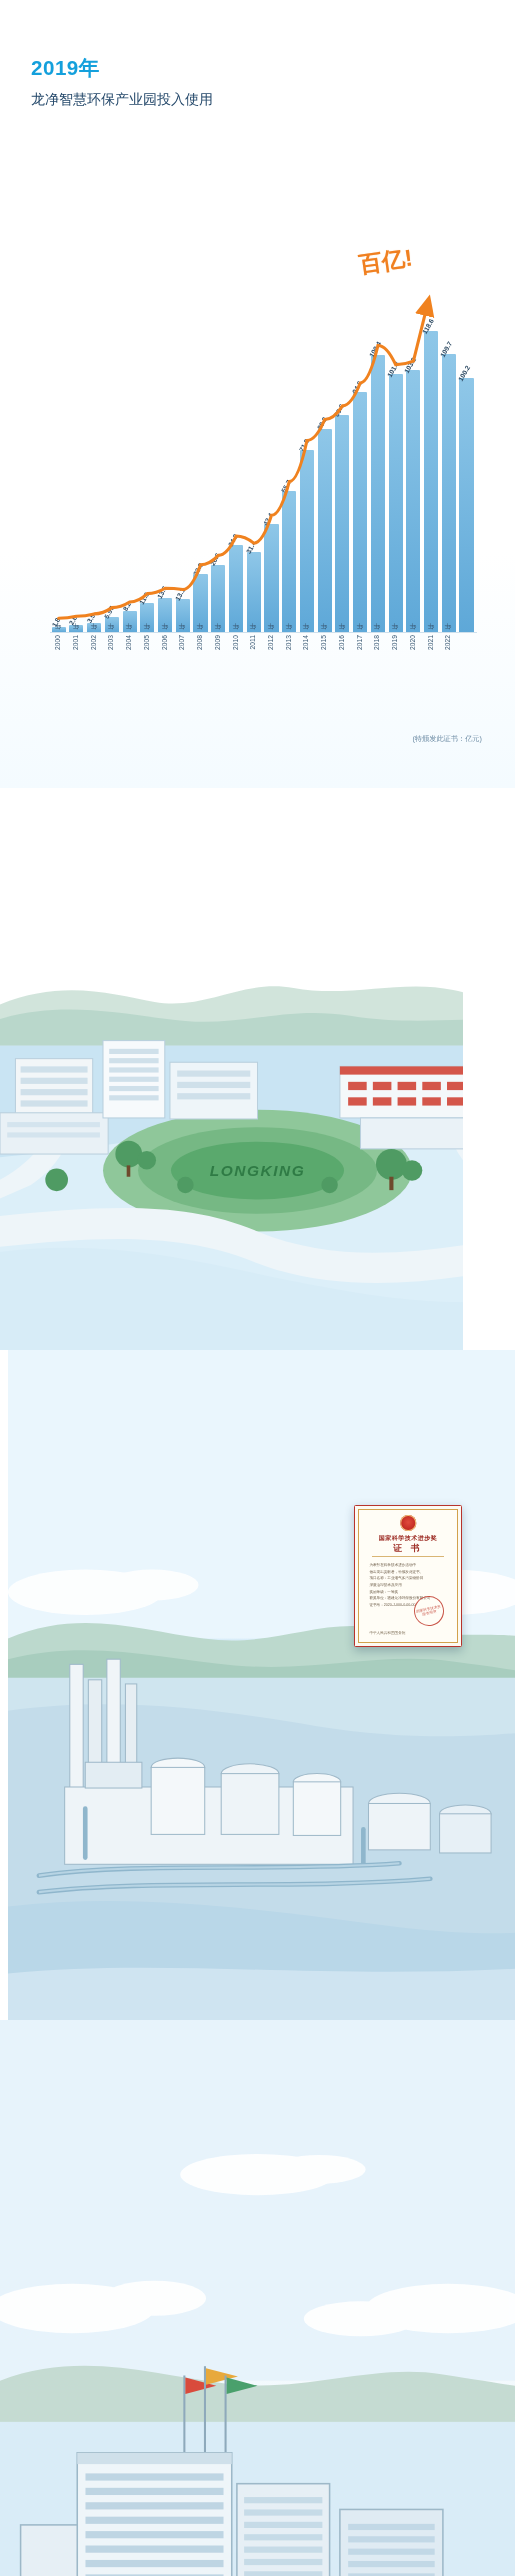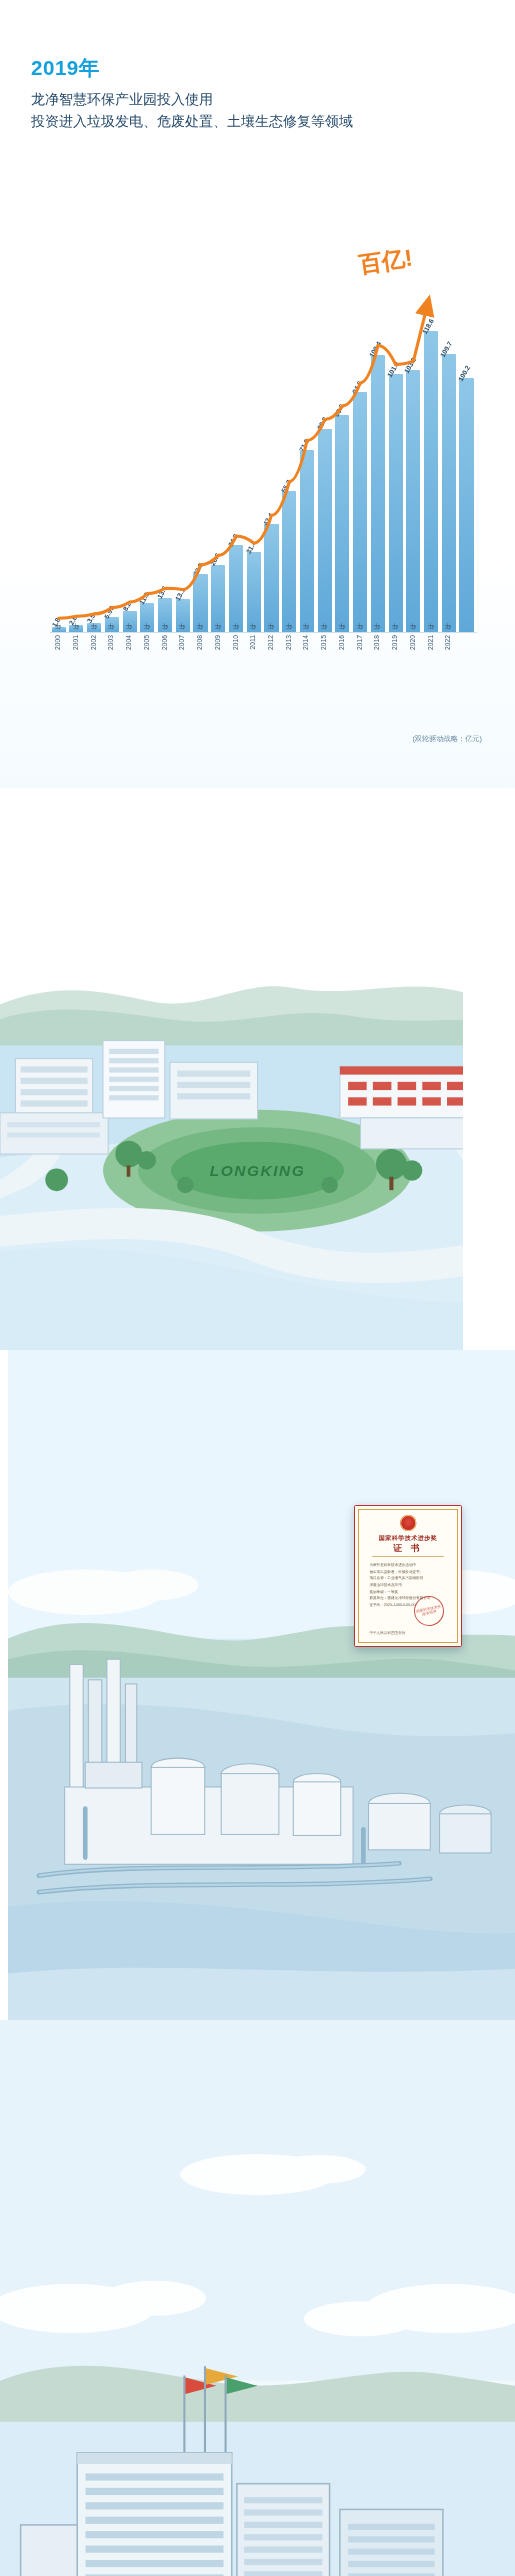--- a/index.html
+++ b/index.html
@@ -162,21 +162,20 @@
 </head>
 <body>
 
 <div class="page">
 
   <section class="sec1">
 
     <div class="yr-block s1-text">
       <div class="yr">2019年</div>
       <div class="yr-line">龙净智慧环保产业园投入使用</div>
-      <div class="yr-line">投资进入垃圾发电、危废处置、土壤生态修复等领域</div>
     </div>
 
     <div class="chart-wrap">
       <div class="chart-inner">
 
         <div class="bai-yi">百亿!</div>
 
         <div class="bars" id="bars">
             <div class="bar-col">
               <div class="bar-val" style="bottom: 7.7px;">1.8</div>
@@ -353,21 +352,21 @@
 
         <svg class="trend" id="trendsvg" viewBox="0 0 880 940" preserveAspectRatio="none">
           <defs>
             <marker id="arrowhead" markerWidth="7" markerHeight="7" refX="2.5" refY="3.2" orient="auto">
               <path d="M0,0 L7,3.2 L0,6.4 z" fill="#f0821f"></path>
             </marker>
           </defs>
           <path id="trendpath" fill="none" stroke="#f0821f" stroke-width="6" stroke-linecap="round" marker-end="url(#arrowhead)" d="M53.7,781.1 Q71.0,781.1 88.2,777.2 Q105.4,777.2 122.6,772.8 Q139.9,772.8 157.1,760.6 Q174.3,760.6 191.6,749.6 Q208.8,749.6 226.0,733.4 Q243.2,733.4 260.5,723.0 Q277.7,723.0 294.9,725.5 Q312.2,725.5 329.4,677.3 Q346.6,677.3 363.9,659.0 Q381.1,659.0 398.3,621.6 Q415.5,621.6 432.8,635.4 Q450.0,635.4 467.2,581.3 Q484.5,581.3 501.7,515.8 Q518.9,515.8 536.1,436.0 Q553.4,436.0 570.6,395.2 Q587.8,395.2 605.1,368.6 Q622.3,368.6 639.5,324.3 Q656.7,324.3 674.0,251.4 Q691.2,251.4 708.4,288.8 Q725.7,288.8 742.9,281.9 L768.4,178.8"></path>
         </svg>
       </div>
-      <div class="unit-note">(双轮驱动战略：亿元)</div>
+      <div class="unit-note">(特颁发此证书：亿元)</div>
     </div>
   </section>
 
   <section class="sec2">
 
     <div class="yr-block s2-text">
       <div class="yr">2020年</div>
       <div class="yr-line">龙净智慧环保产业园投入使用</div>
       <div class="yr-line">获评省级“绿色工厂”</div>
     </div>

